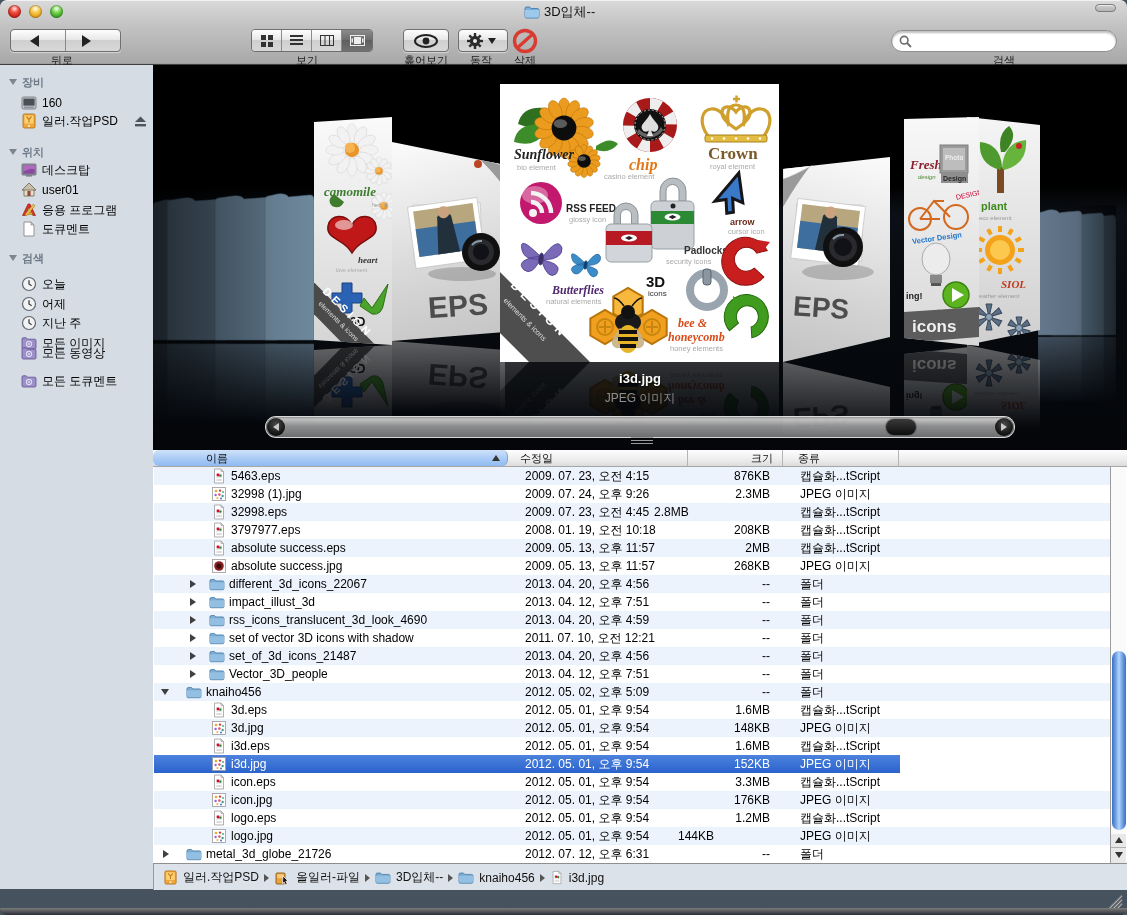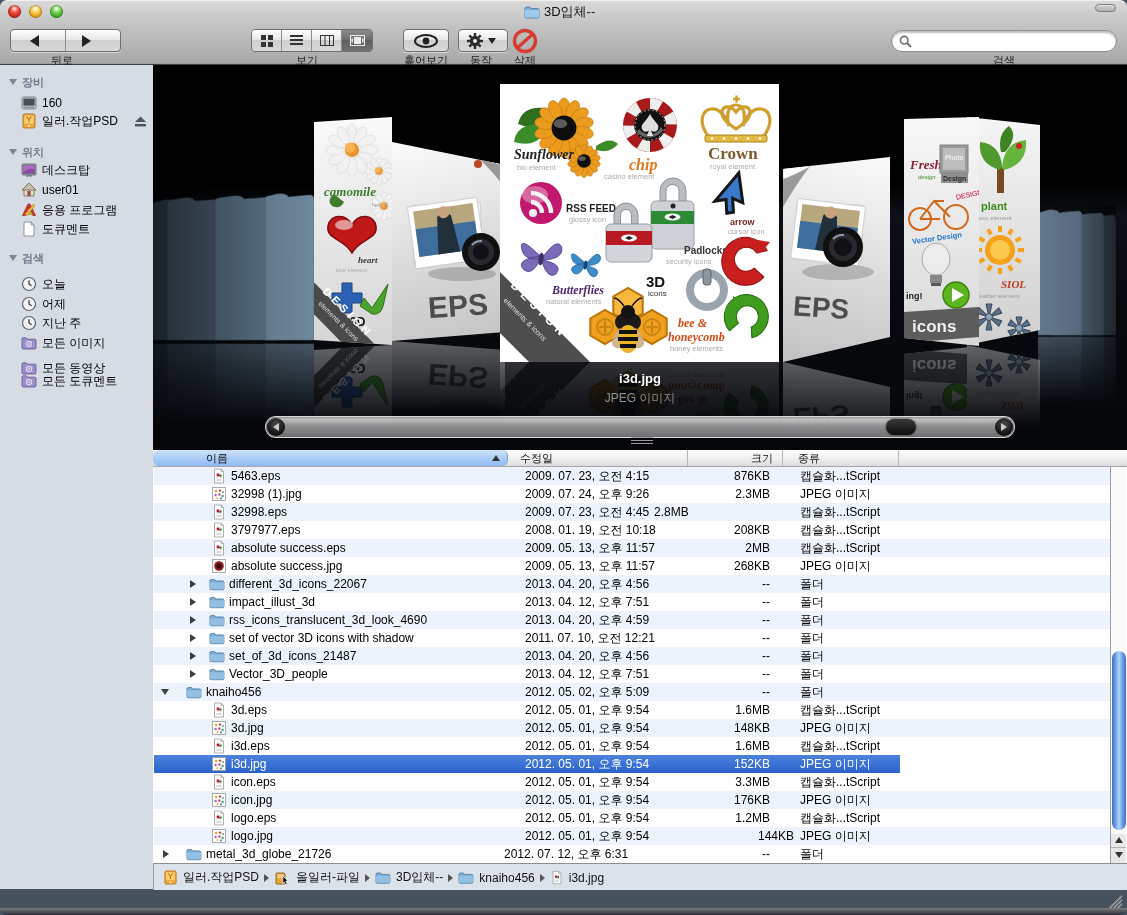--- a/index.html
+++ b/index.html
@@ -224,21 +224,21 @@
         </svg>어제</div>
     <div class="sitem" style="top:250px;"><svg width="16" height="16" viewBox="0 0 16 16">
           <circle cx="8" cy="8" r="6.5" fill="#f2f2f2" stroke="#5f6670" stroke-width="1.2"></circle>
           <path d="M8 4.2V8l2.6 1.8" stroke="#39404a" stroke-width="1.3" fill="none"></path>
         </svg>지난 주</div>
     <div class="sitem" style="top:270px;"><svg width="16" height="16" viewBox="0 0 16 16">
           <path d="M1 4c0-.7.5-1.2 1.2-1.2h3l1.3 1.4h7.3c.7 0 1.2.5 1.2 1.2v7.4c0 .7-.5 1.2-1.2 1.2H2.2c-.7 0-1.2-.5-1.2-1.2z" fill="#9d8fc8" stroke="#5d5090" stroke-width=".8"></path>
           <circle cx="8" cy="9" r="2.6" fill="none" stroke="#ded8f2" stroke-width="1.1"></circle>
           <circle cx="8" cy="9" r="1" fill="#ded8f2"></circle>
         </svg>모든 이미지</div>
-    <div class="sitem" style="top:295px;"><svg width="16" height="16" viewBox="0 0 16 16">
+    <div class="sitem" style="top:280px;"><svg width="16" height="16" viewBox="0 0 16 16">
           <path d="M1 4c0-.7.5-1.2 1.2-1.2h3l1.3 1.4h7.3c.7 0 1.2.5 1.2 1.2v7.4c0 .7-.5 1.2-1.2 1.2H2.2c-.7 0-1.2-.5-1.2-1.2z" fill="#9d8fc8" stroke="#5d5090" stroke-width=".8"></path>
           <circle cx="8" cy="9" r="2.6" fill="none" stroke="#ded8f2" stroke-width="1.1"></circle>
           <circle cx="8" cy="9" r="1" fill="#ded8f2"></circle>
         </svg>모든 동영상</div>
     <div class="sitem" style="top:308px;"><svg width="16" height="16" viewBox="0 0 16 16">
           <path d="M1 4c0-.7.5-1.2 1.2-1.2h3l1.3 1.4h7.3c.7 0 1.2.5 1.2 1.2v7.4c0 .7-.5 1.2-1.2 1.2H2.2c-.7 0-1.2-.5-1.2-1.2z" fill="#9d8fc8" stroke="#5d5090" stroke-width=".8"></path>
           <circle cx="8" cy="9" r="2.6" fill="none" stroke="#ded8f2" stroke-width="1.1"></circle>
           <circle cx="8" cy="9" r="1" fill="#ded8f2"></circle>
         </svg>모든 도큐멘트</div>
   </div>
@@ -907,31 +907,31 @@
             <circle cx="12" cy="6" r="1" fill="#3a6"></circle>
             <circle cx="4.6" cy="9" r="1.2" fill="#85c"></circle>
             <circle cx="8.4" cy="8.6" r="1.3" fill="#d46"></circle>
             <circle cx="11.6" cy="10" r="1.2" fill="#397"></circle>
             <circle cx="6.4" cy="12" r="1.1" fill="#fa2"></circle>
             <circle cx="10" cy="12.4" r="1" fill="#36c"></circle>
           </g>
         </svg>
         <div class="cell" style="left:77px;">logo.jpg</div>
         <div class="cell" style="left:371px;">2012. 05. 01, 오후 9:54</div>
-        <div class="cell" style="left:524px;width:116px;text-align:right;">144KB</div>
+        <div class="cell" style="left:484px;width:116px;text-align:center;">144KB</div>
         <div class="cell" style="left:646px;">JPEG 이미지</div>
       </div>
 <div class="row" style="top:395px;">
         <div class="dis" style="left:9px;"></div>
         <svg class="ficon" style="left:32px;" width="17" height="16" viewBox="0 0 17 16">
           <path d="M1 4.6c0-.8.6-1.4 1.4-1.4h3.4l1.5 1.5h7.2c.8 0 1.4.6 1.4 1.4v6.6c0 .8-.6 1.4-1.4 1.4H2.4c-.8 0-1.4-.6-1.4-1.4z" fill="#7aacd4" stroke="#44759f" stroke-width=".8"></path>
           <path d="M1 6.2h15v5.9c0 .8-.6 1.4-1.4 1.4H2.4c-.8 0-1.4-.6-1.4-1.4z" fill="#92bfe2"></path>
         </svg>
         <div class="cell" style="left:52px;">metal_3d_globe_21726</div>
-        <div class="cell" style="left:350px;">2012. 07. 12, 오후 6:31</div>
+        <div class="cell" style="left:371px;">2012. 07. 12, 오후 6:31</div>
         <div class="cell" style="left:500px;width:116px;text-align:right;">--</div>
         <div class="cell" style="left:646px;">폴더</div>
       </div>
 </div>
   <div id="vsb">
       <div id="vthumb"></div>
     </div>
   <div id="vbtns">
     <div style="position:absolute;left:4px;top:3px;width:0;height:0;border-left:4px solid transparent;border-right:4px solid transparent;border-bottom:6px solid #333;"></div>
     <div style="position:absolute;left:0;top:13px;width:15px;height:1px;background:#b0b0b0;"></div>

